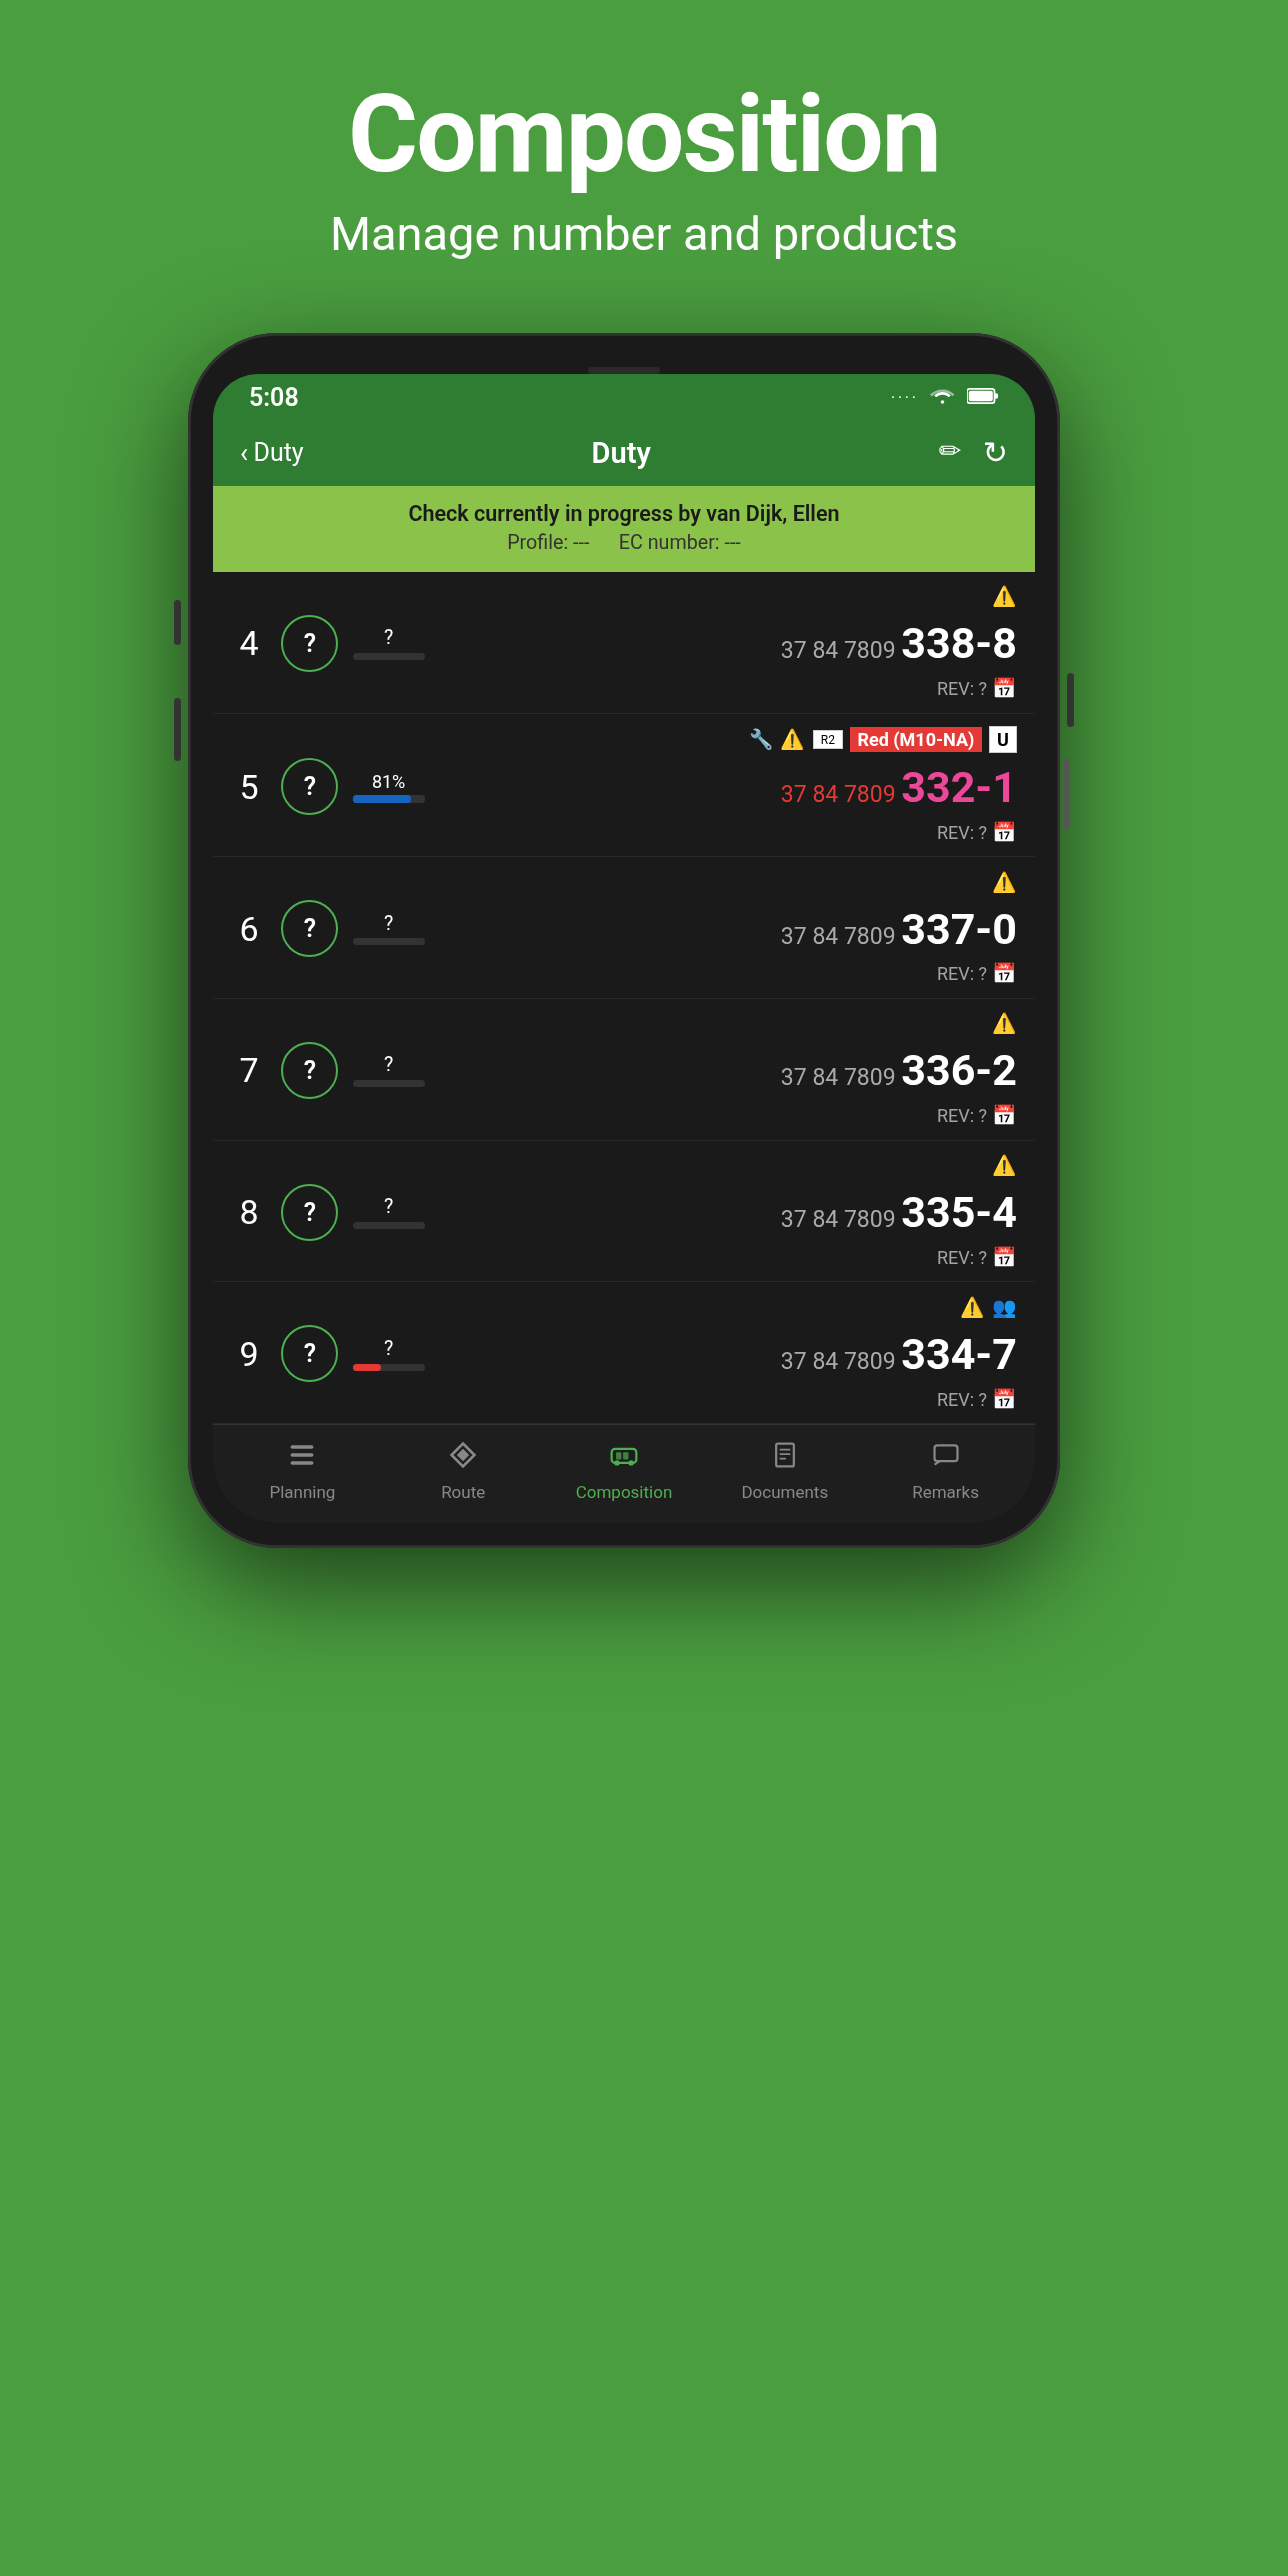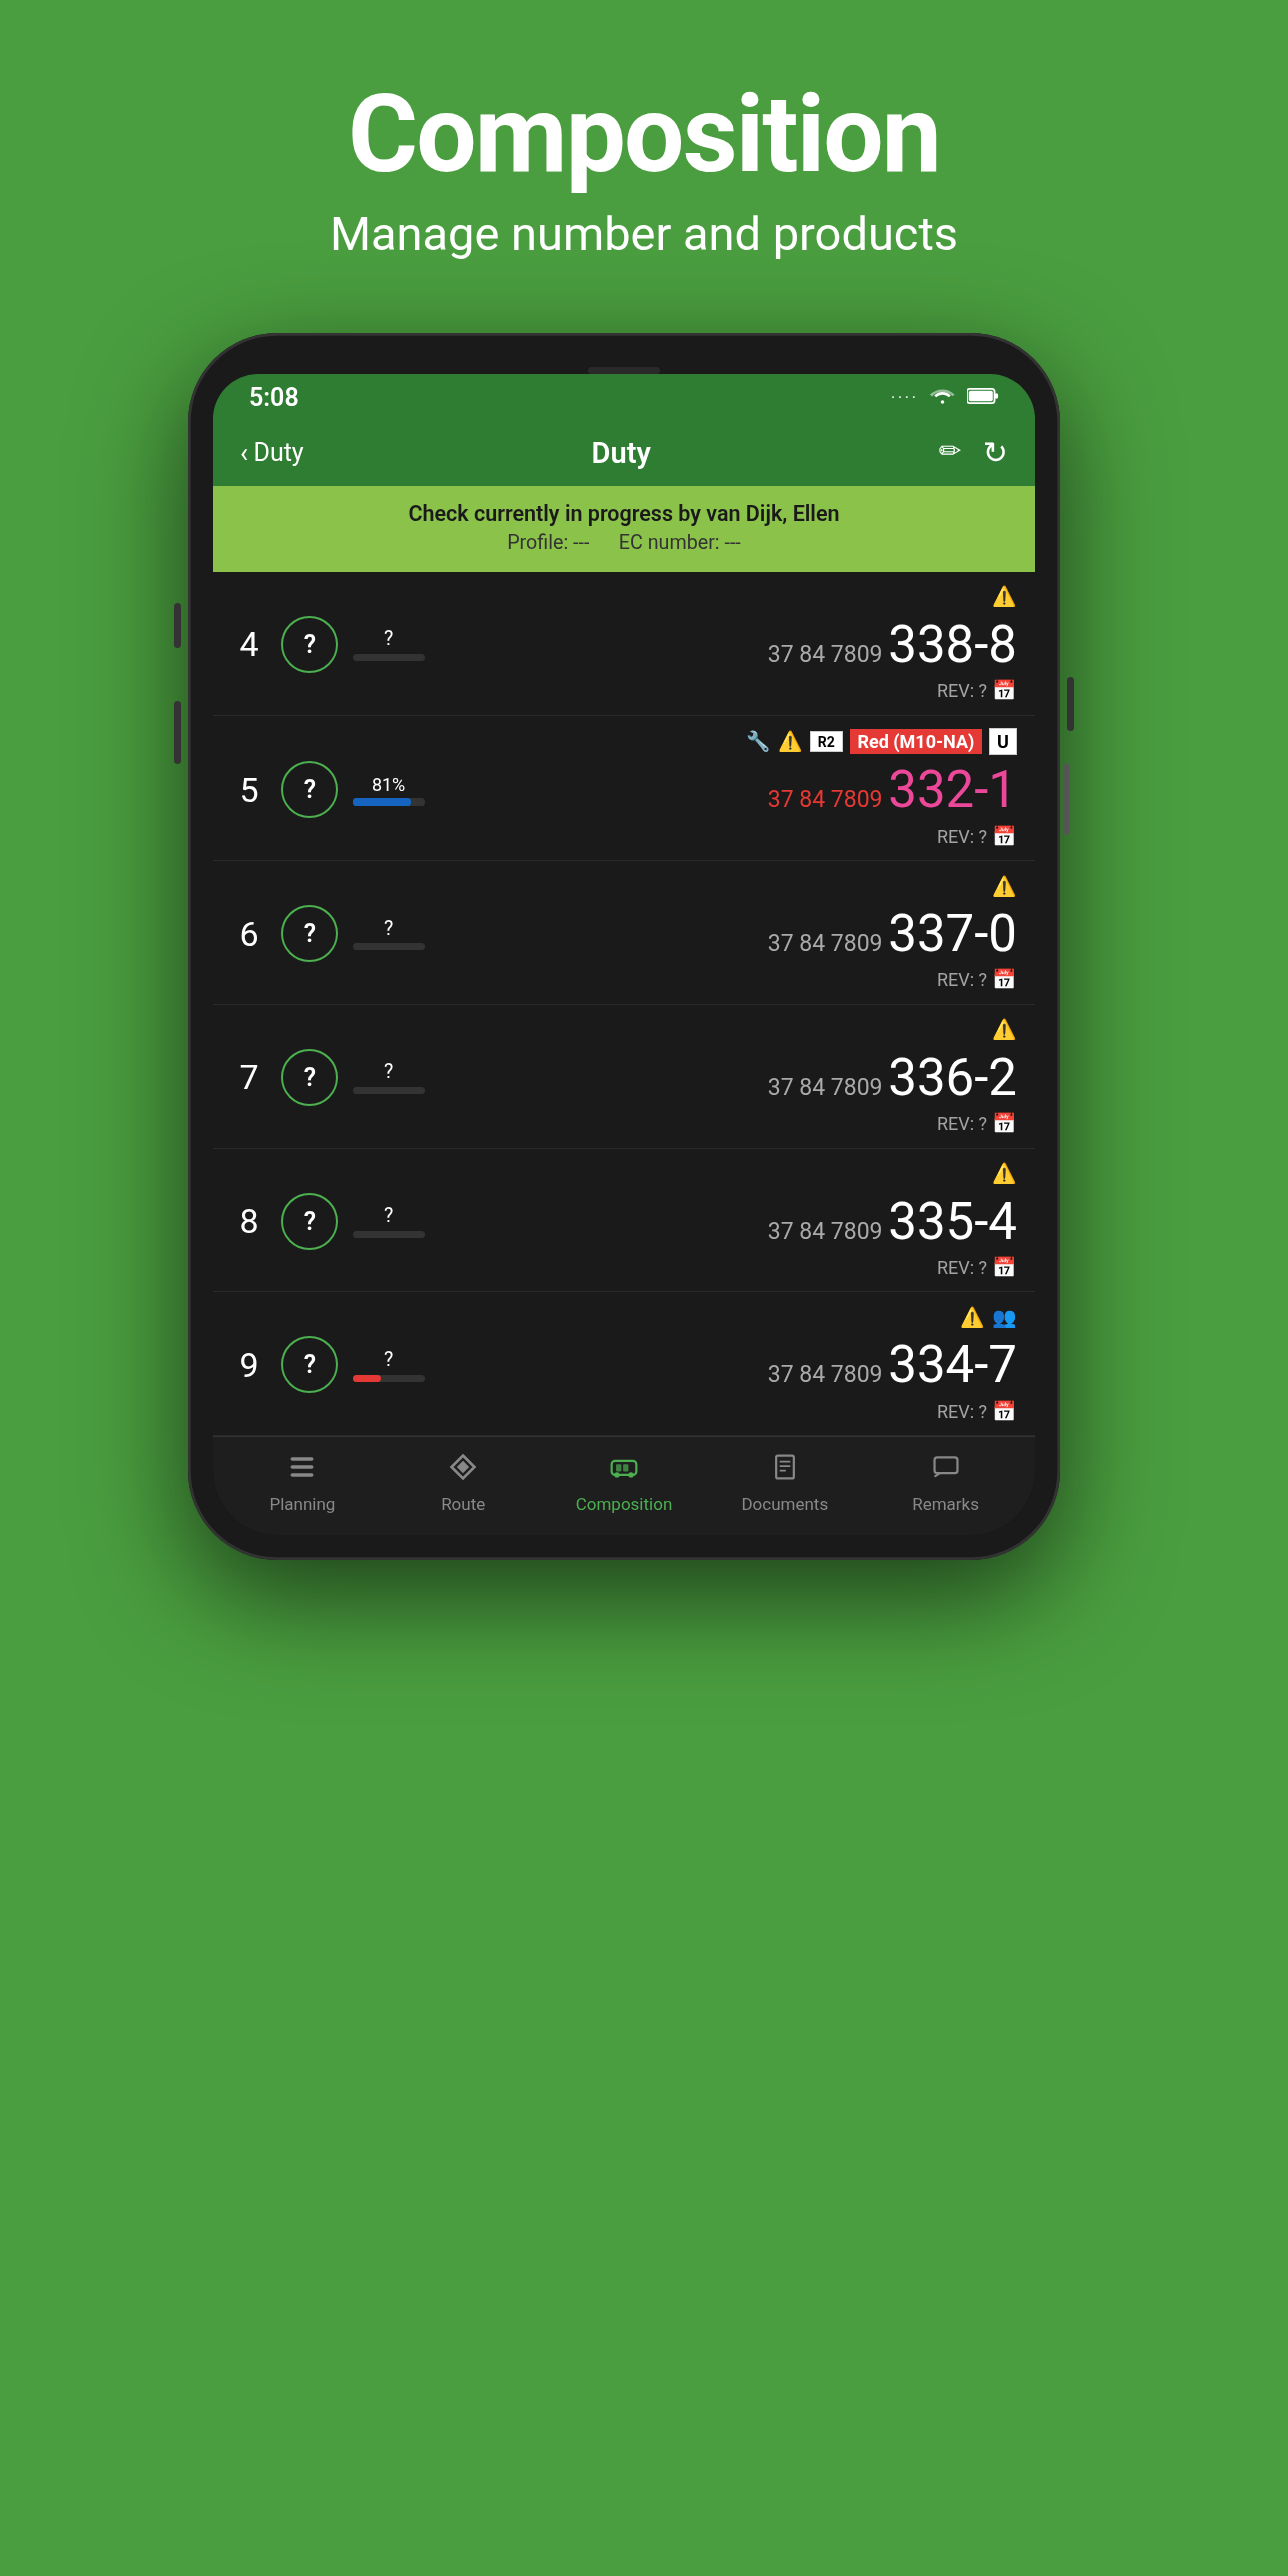--- a/index.html
+++ b/index.html
@@ -157,22 +157,22 @@
 
     .badge-warning {
       font-size: 19.7px;
     }
     .badge-wrench {
       font-size: 19.7px;
     }
     .badge-r2 {
       background: white;
       color: black;
-      font-size: 14px;
-      font-weight: 700;
+      font-size: 12px;
+      font-weight: 400;
       padding: 1.8px 7.2px;
       border: 1.8px solid #ccc;
     }
     .badge-red {
       background: #e53935;
       color: white;
       font-size: 18px;
       font-weight: 700;
       padding: 1.8px 7.2px;
     }
@@ -250,22 +250,22 @@
     }
     .wagon-id-prefix {
       color: #aaa;
       font-size: 23px;
     }
     .wagon-id-prefix.red {
       color: #e53935;
     }
     .wagon-id-number {
       color: white;
-      font-size: 51px;
-      font-weight: 400;
+      font-size: 43px;
+      font-weight: 700;
     }
     .wagon-id-number.red {
       color: #ec4899;
     }
 
     .wagon-rev {
       display: flex;
       justify-content: flex-end;
       align-items: center;
       gap: 5.4px;

